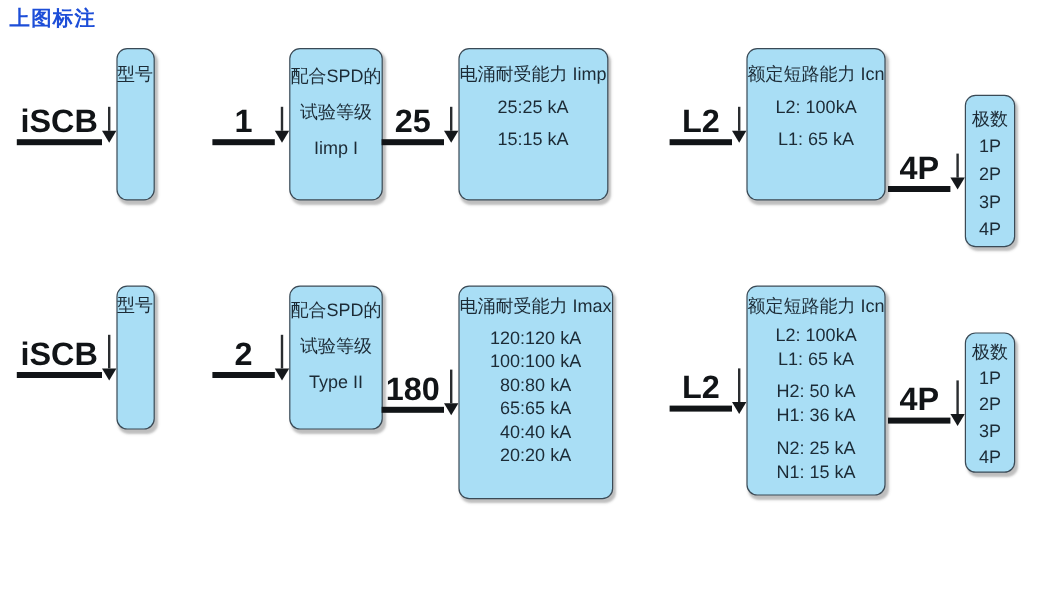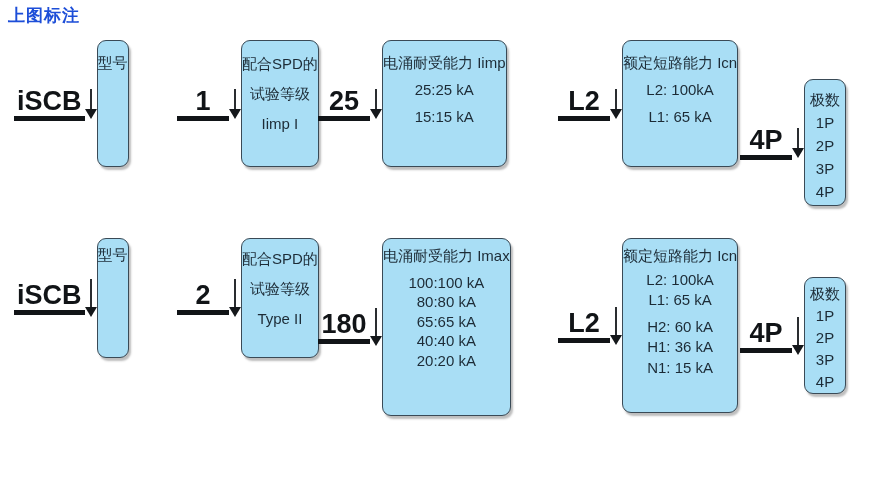--- a/index.html
+++ b/index.html
@@ -162,39 +162,41 @@
       </div>
   </div>
   <div class="col r2 c3">
     <div><span class="hdr">180</span></div>
     <div class="arrow">
         <div class="stem"></div>
         <div class="head"></div>
       </div>
     <div class="box">
         <div class="ln">电涌耐受能力 Imax</div>
+        <div class="ln">120:120 kA</div>
         <div class="ln">100:100 kA</div>
         <div class="ln">80:80 kA</div>
         <div class="ln">65:65 kA</div>
         <div class="ln">40:40 kA</div>
         <div class="ln">20:20 kA</div>
       </div>
   </div>
   <div class="col r2 c4">
     <div><span class="hdr">L2</span></div>
     <div class="arrow">
         <div class="stem"></div>
         <div class="head"></div>
       </div>
     <div class="box">
         <div class="ln">额定短路能力 Icn</div>
         <div class="ln">L2: 100kA</div>
         <div class="ln">L1: 65 kA</div>
-        <div class="ln gap">H2: 60 kA</div>
+        <div class="ln gap">H2: 50 kA</div>
         <div class="ln">H1: 36 kA</div>
+        <div class="ln gap">N2: 25 kA</div>
         <div class="ln">N1: 15 kA</div>
       </div>
   </div>
   <div class="col r2 c5">
     <div><span class="hdr">4P</span></div>
     <div class="arrow">
         <div class="stem"></div>
         <div class="head"></div>
       </div>
     <div class="box">

